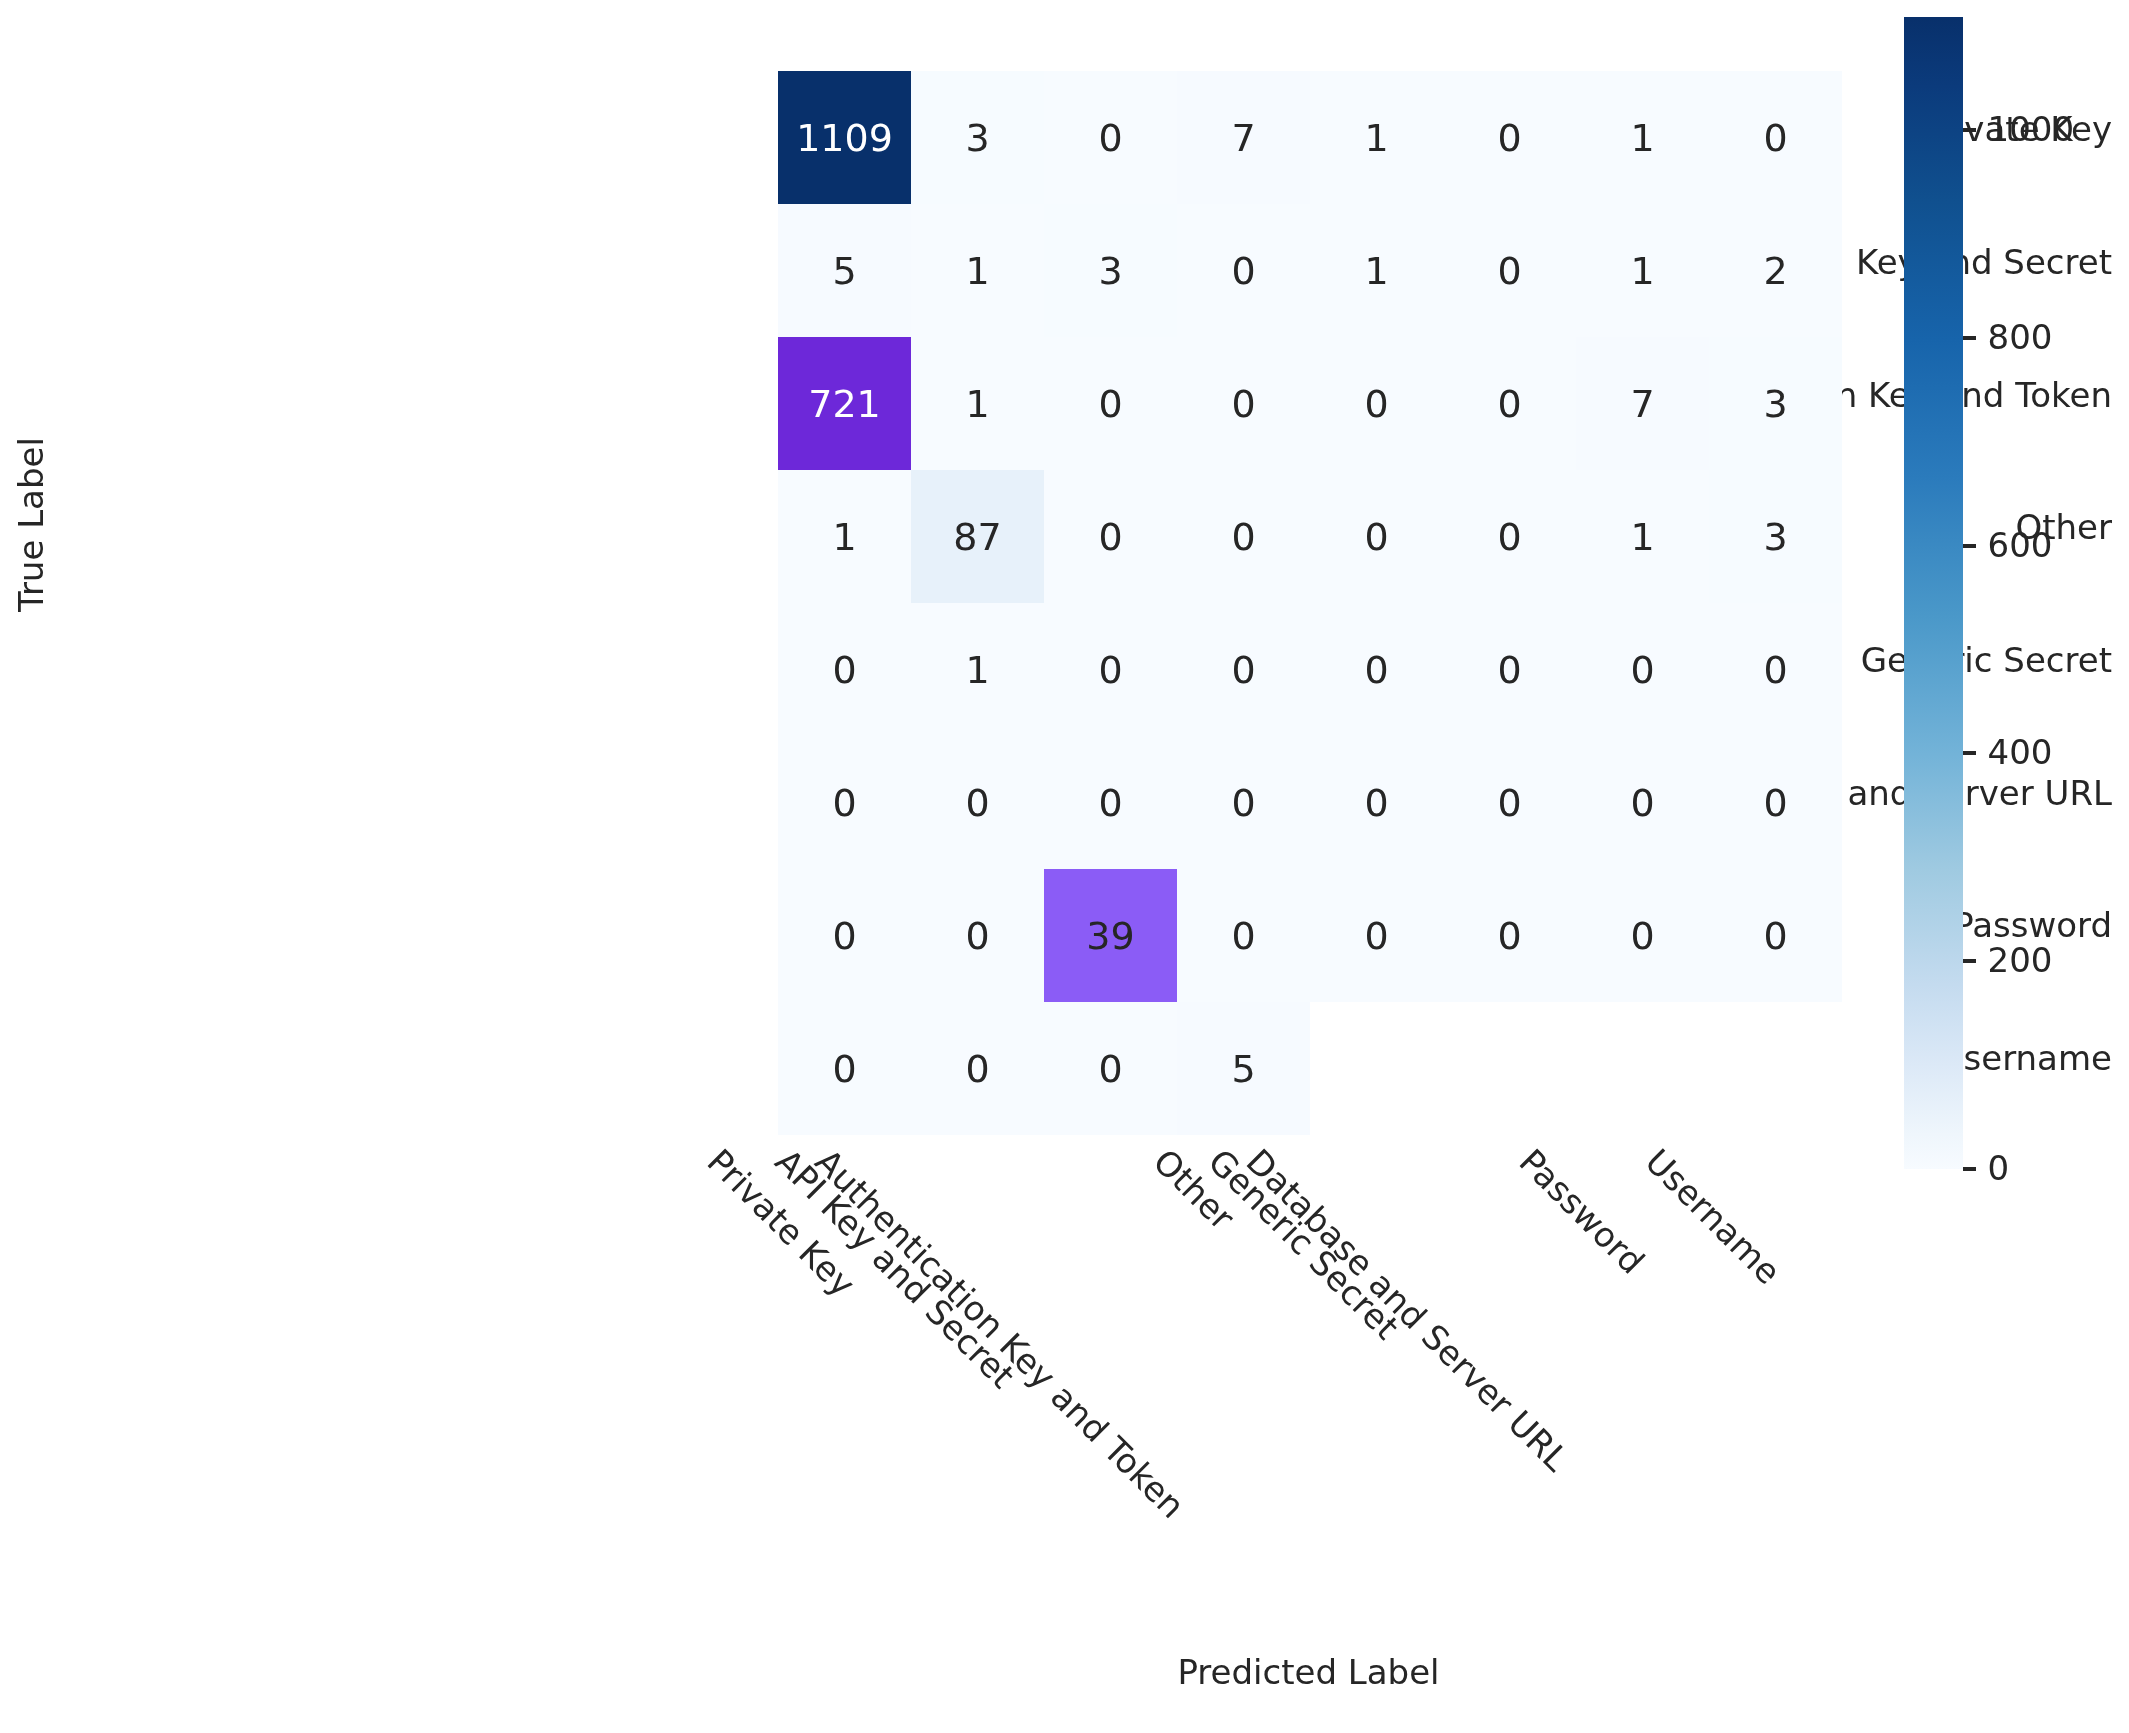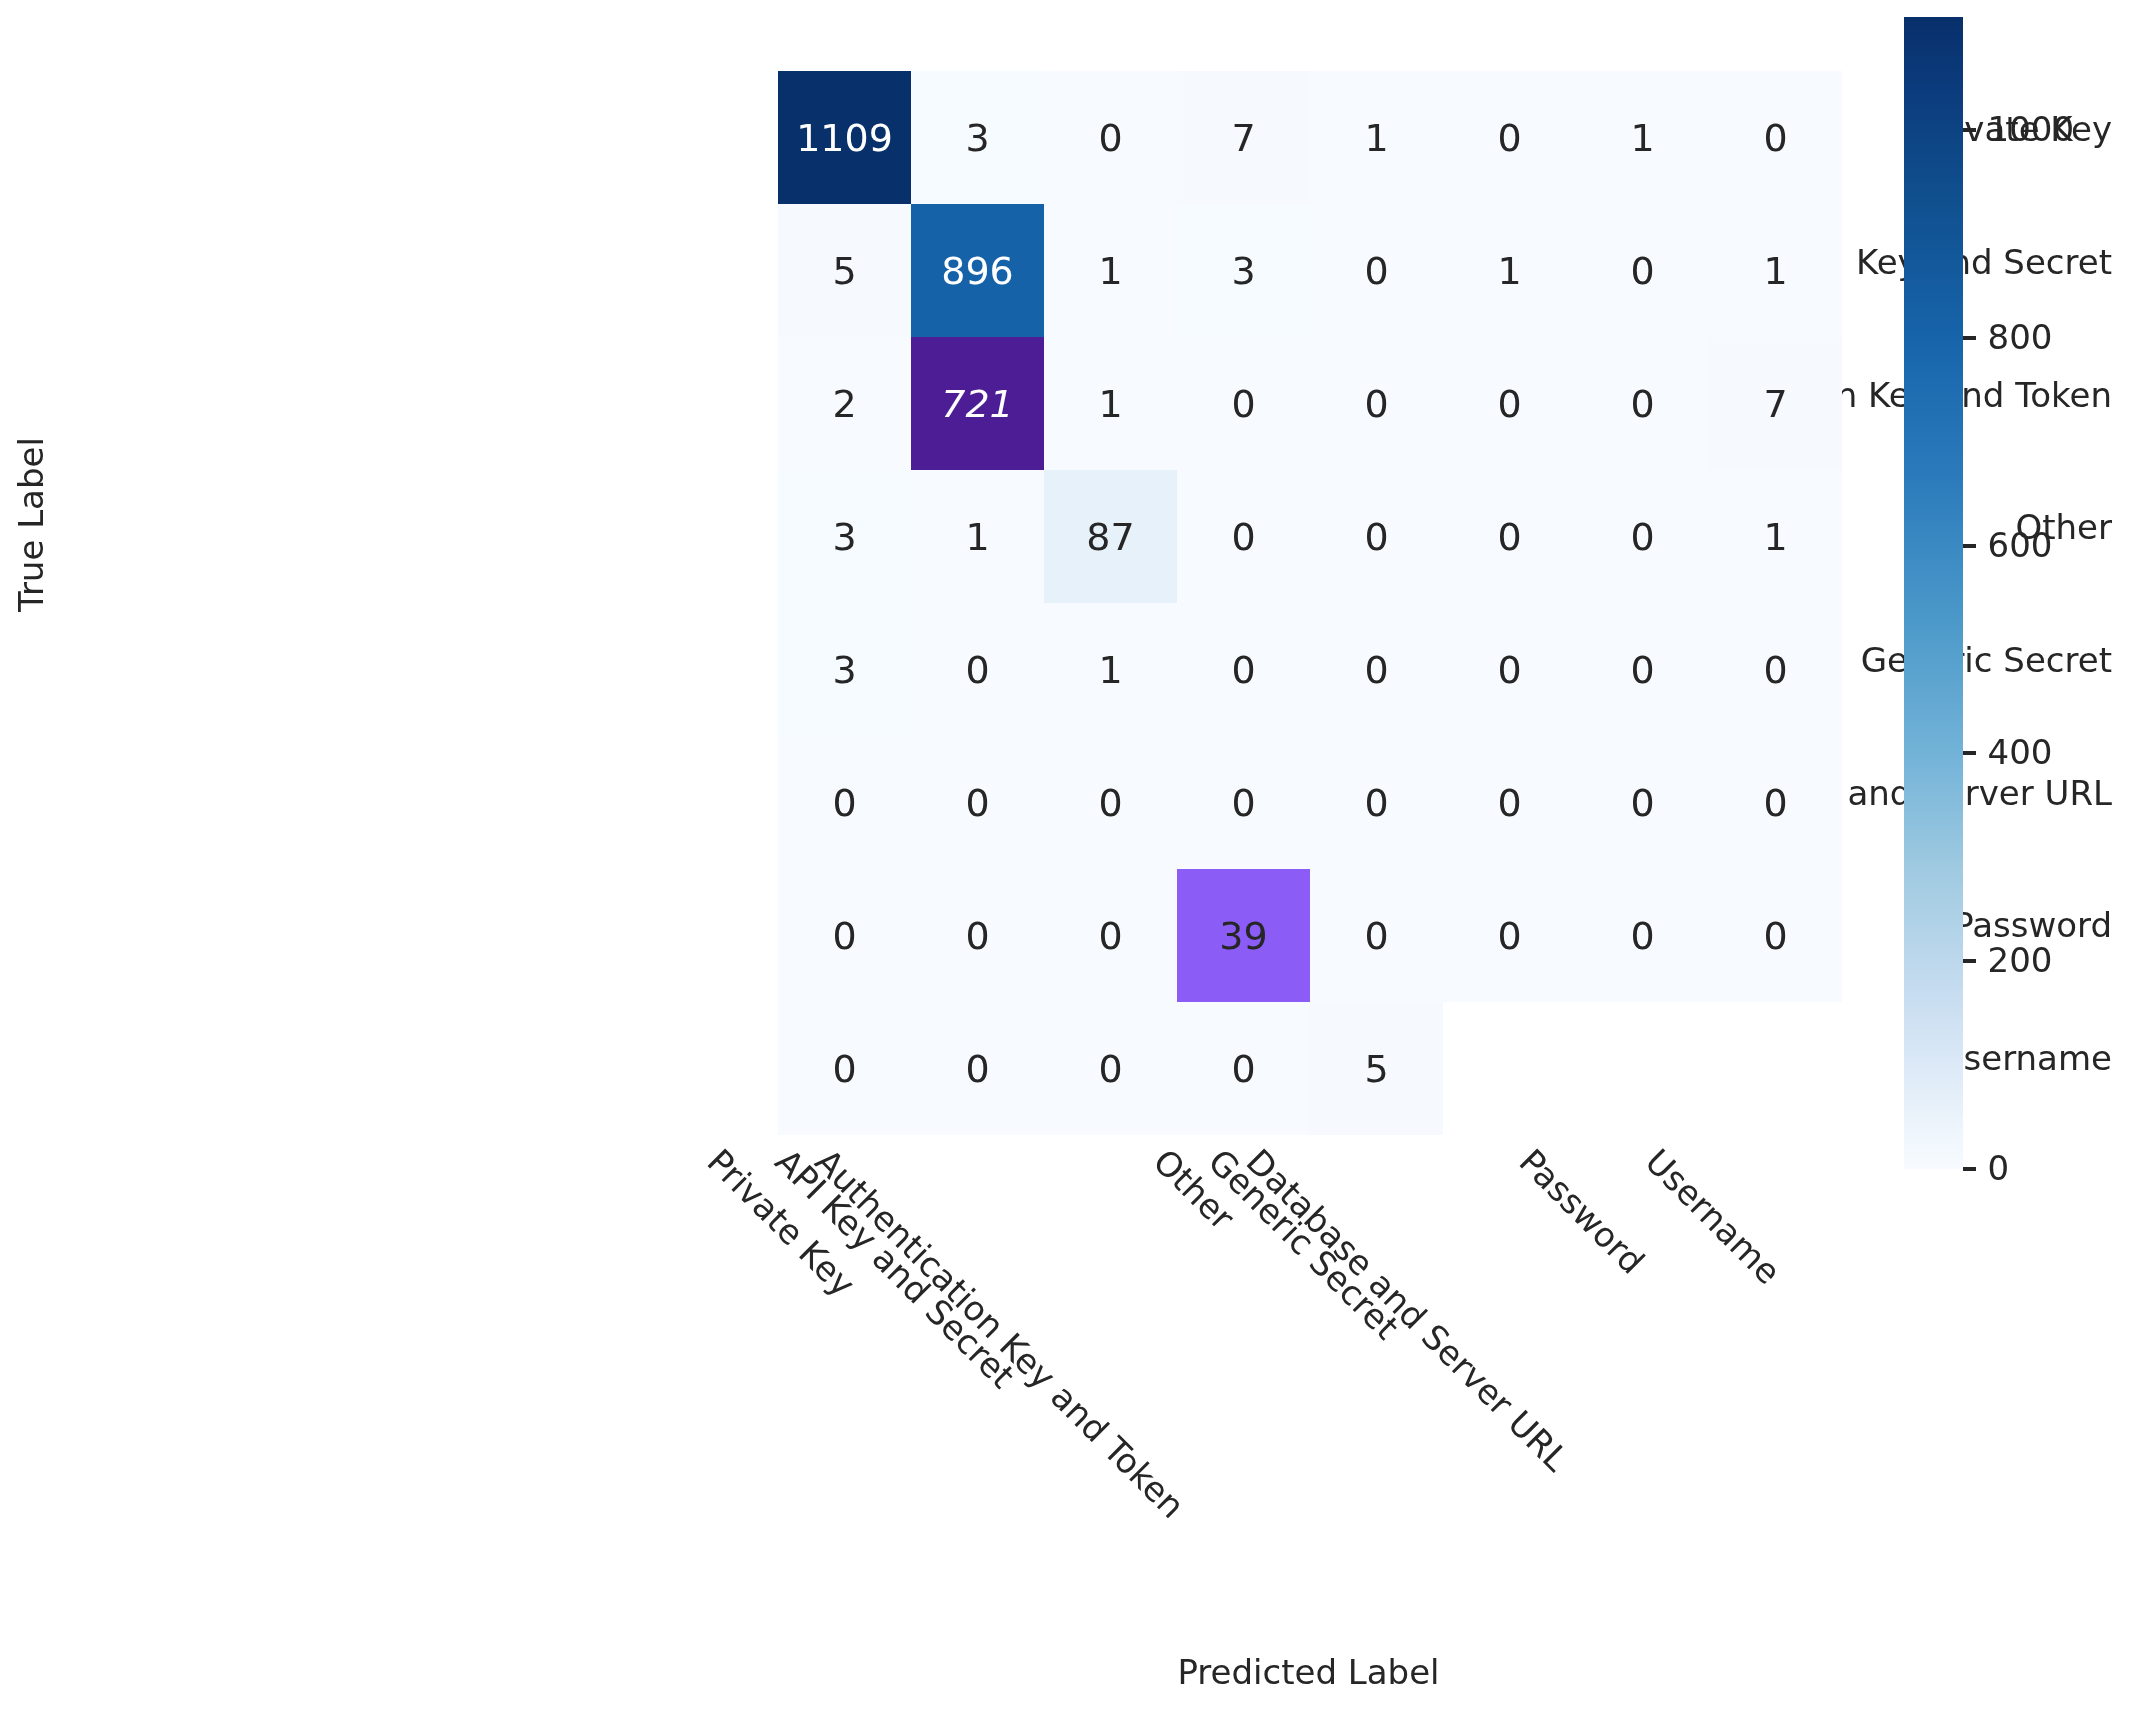--- a/index.html
+++ b/index.html
@@ -81,29 +81,28 @@
   <div id="matrix">
       <div class="cell" style="background: rgb(8, 48, 107); color: rgb(255, 255, 255);">1109</div>
       <div class="cell" style="background: rgb(246, 251, 255); color: rgb(38, 38, 38);">3</div>
       <div class="cell" style="background: rgb(247, 251, 255); color: rgb(38, 38, 38);">0</div>
       <div class="cell" style="background: rgb(246, 250, 255); color: rgb(38, 38, 38);">7</div>
       <div class="cell" style="background: rgb(247, 251, 255); color: rgb(38, 38, 38);">1</div>
       <div class="cell" style="background: rgb(247, 251, 255); color: rgb(38, 38, 38);">0</div>
       <div class="cell" style="background: rgb(247, 251, 255); color: rgb(38, 38, 38);">1</div>
       <div class="cell" style="background: rgb(247, 251, 255); color: rgb(38, 38, 38);">0</div>
       <div class="cell" style="background: rgb(246, 250, 255); color: rgb(38, 38, 38);">5</div>
-      <div class="cell" style="background: rgb(21, 98, 169); color: rgb(255, 255, 255);">896</div>
       <div class="cell" style="background: rgb(247, 251, 255); color: rgb(38, 38, 38);">1</div>
       <div class="cell" style="background: rgb(246, 251, 255); color: rgb(38, 38, 38);">3</div>
       <div class="cell" style="background: rgb(247, 251, 255); color: rgb(38, 38, 38);">0</div>
       <div class="cell" style="background: rgb(247, 251, 255); color: rgb(38, 38, 38);">1</div>
       <div class="cell" style="background: rgb(247, 251, 255); color: rgb(38, 38, 38);">0</div>
       <div class="cell" style="background: rgb(247, 251, 255); color: rgb(38, 38, 38);">1</div>
       <div class="cell" style="background: rgb(247, 251, 255); color: rgb(38, 38, 38);">2</div>
-      <div class="cell" style="background: #4c1d95; color: rgb(255, 255, 255); font-style: italic;">721</div>
+      <div class="cell" style="background: #6d28d9; color: rgb(255, 255, 255);">721</div>
       <div class="cell" style="background: rgb(247, 251, 255); color: rgb(38, 38, 38);">1</div>
       <div class="cell" style="background: rgb(247, 251, 255); color: rgb(38, 38, 38);">0</div>
       <div class="cell" style="background: rgb(247, 251, 255); color: rgb(38, 38, 38);">0</div>
       <div class="cell" style="background: rgb(247, 251, 255); color: rgb(38, 38, 38);">0</div>
       <div class="cell" style="background: rgb(247, 251, 255); color: rgb(38, 38, 38);">0</div>
       <div class="cell" style="background: rgb(246, 250, 255); color: rgb(38, 38, 38);">7</div>
       <div class="cell" style="background: rgb(246, 251, 255); color: rgb(38, 38, 38);">3</div>
       <div class="cell" style="background: rgb(247, 251, 255); color: rgb(38, 38, 38);">1</div>
       <div class="cell" style="background: rgb(231, 241, 250); color: rgb(38, 38, 38);">87</div>
       <div class="cell" style="background: rgb(247, 251, 255); color: rgb(38, 38, 38);">0</div>

